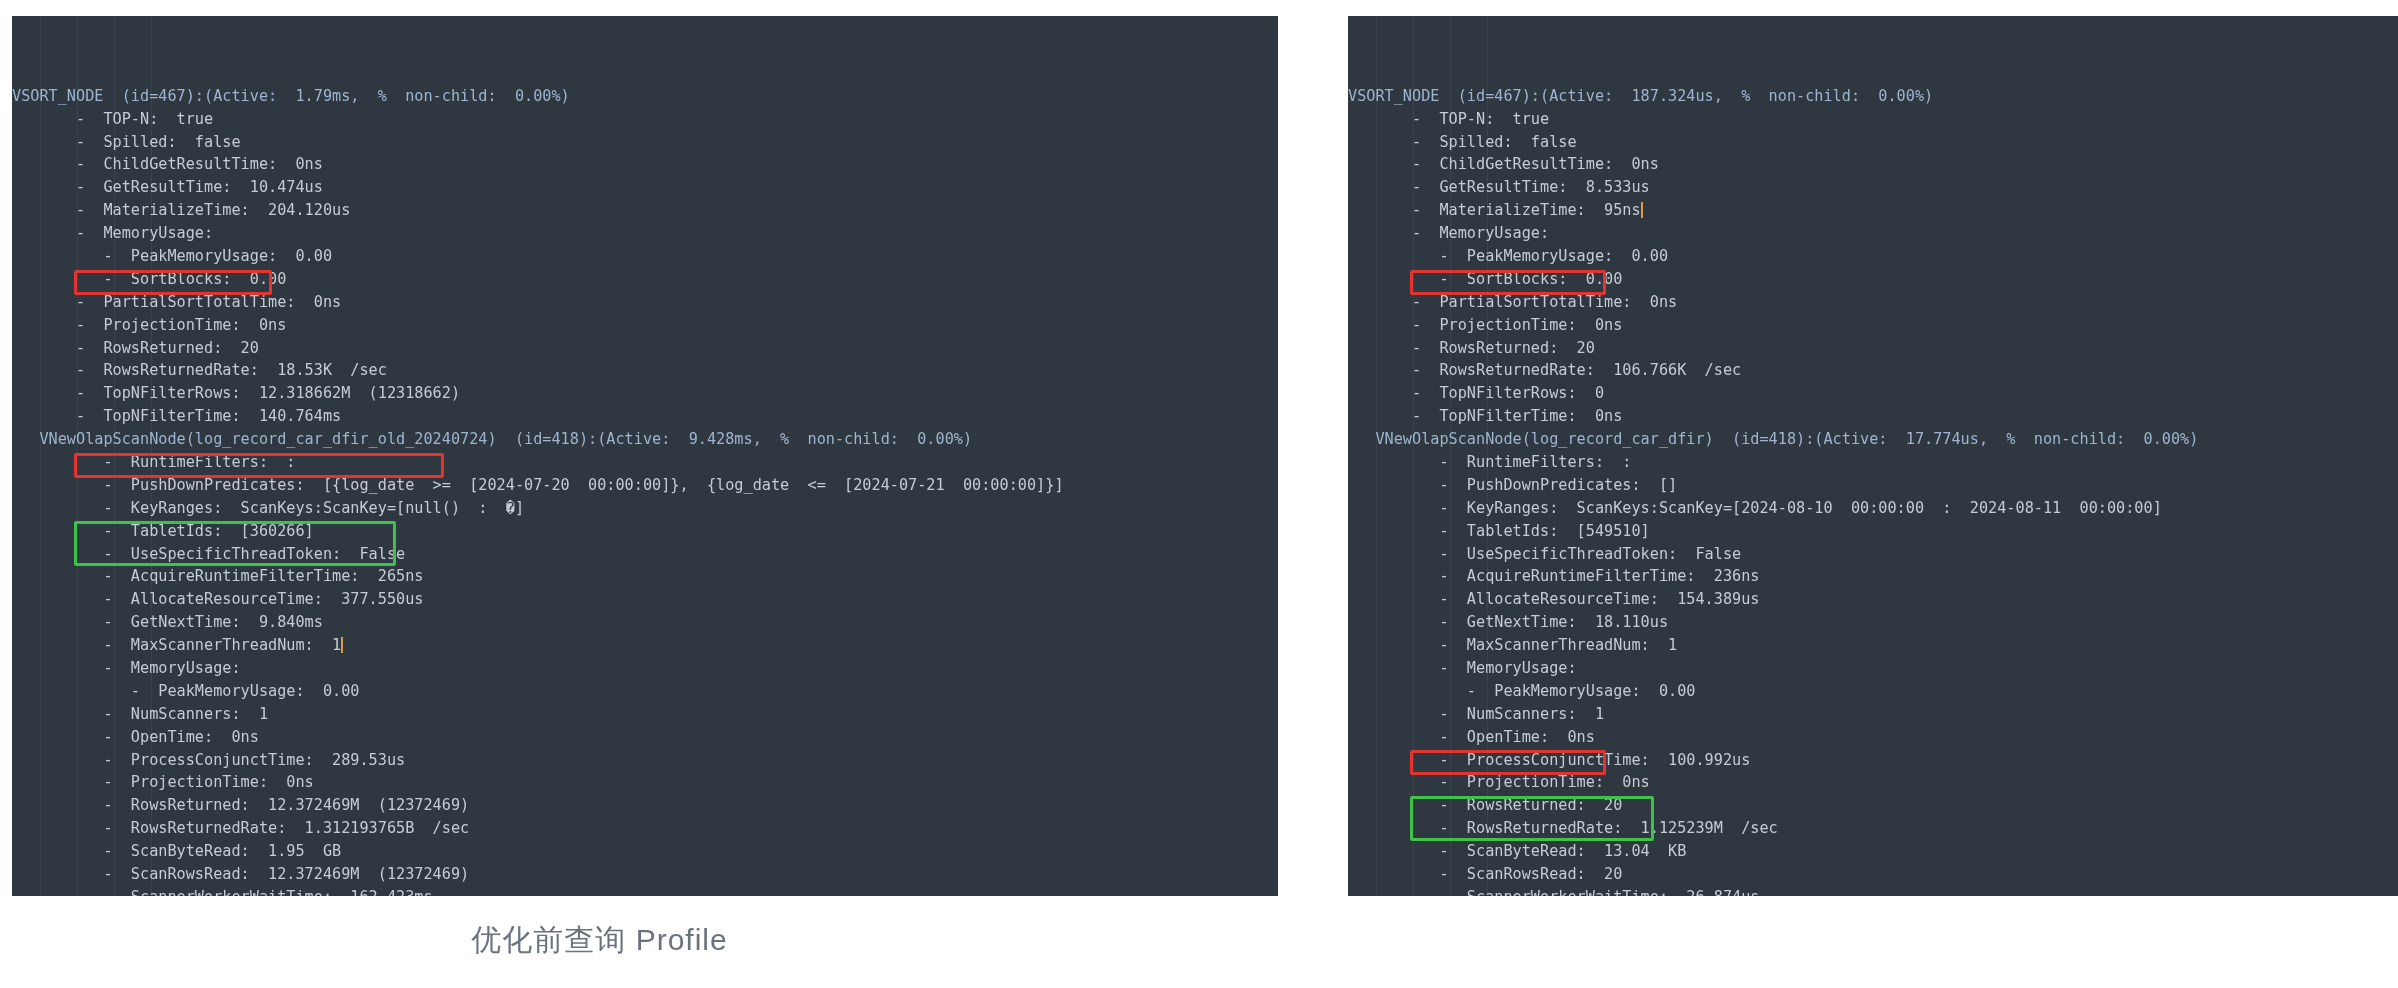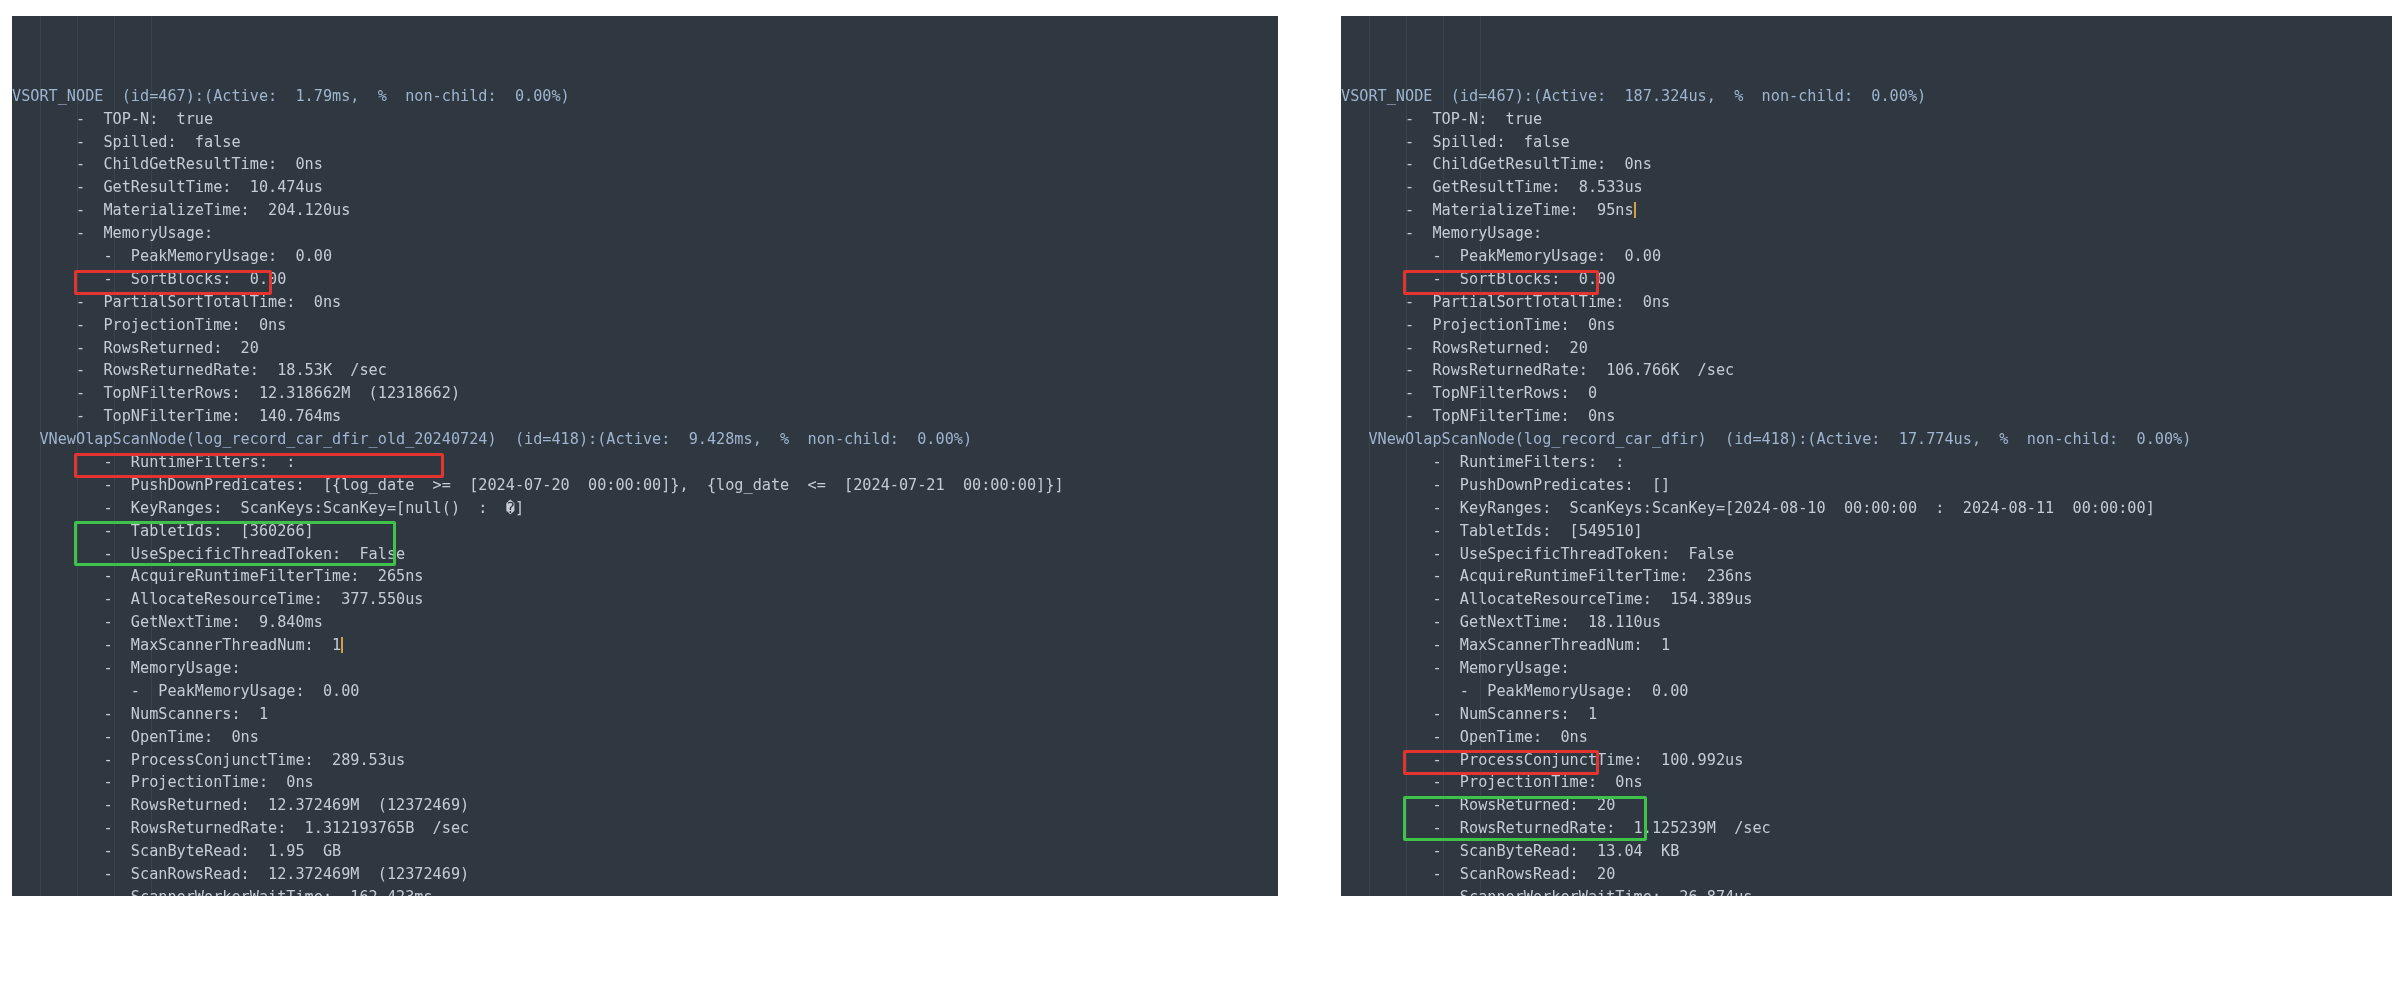--- a/index.html
+++ b/index.html
@@ -42,21 +42,21 @@
     white-space: pre;
     letter-spacing: 0px;
     padding: 0;
   }
   #left-panel {
     left: 12px;
     width: 1266px;
     height: 880px;
   }
   #right-panel {
-    left: 142px;
+    left: 149px;
     width: 1051px;
     height: 880px;
   }
 
   
   .guides {
     position: absolute;
     top: 0; left: 0; right: 0; bottom: 0;
     pointer-events: none;
   }
@@ -124,20 +124,21 @@
     <div class="code-panel" id="left-panel">
       <div class="guides">
         <div class="guide" style="left:28px"></div>
         <div class="guide" style="left:65px"></div>
         <div class="guide" style="left:102px"></div>
         <div class="guide" style="left:139px"></div>
       </div>
       <div class="code-lines" id="left-lines"><div class="line"><span class="tok-node">VSORT_NODE  (id=467):(Active:  1.79ms,  %  non-child:  0.00%)</span></div><div class="line"><span class="tok-key">       -  TOP-N:  true</span></div><div class="line"><span class="tok-key">       -  Spilled:  false</span></div><div class="line"><span class="tok-key">       -  ChildGetResultTime:  0ns</span></div><div class="line"><span class="tok-key">       -  GetResultTime:  10.474us</span></div><div class="line"><span class="tok-key">       -  MaterializeTime:  204.120us</span></div><div class="line"><span class="tok-key">       -  MemoryUsage:</span></div><div class="line"><span class="tok-key">          -  PeakMemoryUsage:  0.00</span></div><div class="line"><span class="tok-key">          -  SortBlocks:  0.00</span></div><div class="line"><span class="tok-key">       -  PartialSortTotalTime:  0ns</span></div><div class="line"><span class="tok-key">       -  ProjectionTime:  0ns</span></div><div class="line"><span class="tok-key">       -  RowsReturned:  20</span></div><div class="line"><span class="tok-key">       -  RowsReturnedRate:  18.53K  /sec</span></div><div class="line"><span class="tok-key">       -  TopNFilterRows:  12.318662M  (12318662)</span></div><div class="line"><span class="tok-key">       -  TopNFilterTime:  140.764ms</span></div><div class="line"><span class="tok-node">   VNewOlapScanNode(log_record_car_dfir_old_20240724)  (id=418):(Active:  9.428ms,  %  non-child:  0.00%)</span></div><div class="line"><span class="tok-key">          -  RuntimeFilters:  :</span></div><div class="line"><span class="tok-key">          -  PushDownPredicates:  [{log_date  &gt;=  [2024-07-20  00:00:00]},  {log_date  &lt;=  [2024-07-21  00:00:00]}]</span></div><div class="line"><span class="tok-key">          -  KeyRanges:  ScanKeys:ScanKey=[null()  :  �]</span></div><div class="line"><span class="tok-key">          -  TabletIds:  [360266]</span></div><div class="line"><span class="tok-key">          -  UseSpecificThreadToken:  False</span></div><div class="line"><span class="tok-key">          -  AcquireRuntimeFilterTime:  265ns</span></div><div class="line"><span class="tok-key">          -  AllocateResourceTime:  377.550us</span></div><div class="line"><span class="tok-key">          -  GetNextTime:  9.840ms</span></div><div class="line"><span class="tok-key">          -  MaxScannerThreadNum:  1</span><span class="caret"></span></div><div class="line"><span class="tok-key">          -  MemoryUsage:</span></div><div class="line"><span class="tok-key">             -  PeakMemoryUsage:  0.00</span></div><div class="line"><span class="tok-key">          -  NumScanners:  1</span></div><div class="line"><span class="tok-key">          -  OpenTime:  0ns</span></div><div class="line"><span class="tok-key">          -  ProcessConjunctTime:  289.53us</span></div><div class="line"><span class="tok-key">          -  ProjectionTime:  0ns</span></div><div class="line"><span class="tok-key">          -  RowsReturned:  12.372469M  (12372469)</span></div><div class="line"><span class="tok-key">          -  RowsReturnedRate:  1.312193765B  /sec</span></div><div class="line"><span class="tok-key">          -  ScanByteRead:  1.95  GB</span></div><div class="line"><span class="tok-key">          -  ScanRowsRead:  12.372469M  (12372469)</span></div><div class="line"><span class="tok-key">          -  ScannerWorkerWaitTime:  162.423ms</span></div></div>
       <div id="left-annos"><div class="anno red" style="left: 62px; top: 254px; width: 198px; height: 25px;"></div><div class="anno red" style="left: 62px; top: 437px; width: 370px; height: 25px;"></div><div class="anno green" style="left: 62px; top: 505px; width: 322px; height: 45px;"></div></div>
     </div>
+    <div class="caption">优化前查询 Profile</div>
   </div>
 
   <div class="panel-wrap" id="right-wrap">
     <div class="code-panel" id="right-panel">
       <div class="guides">
         <div class="guide" style="left:28px"></div>
         <div class="guide" style="left:65px"></div>
         <div class="guide" style="left:102px"></div>
         <div class="guide" style="left:139px"></div>
       </div>

